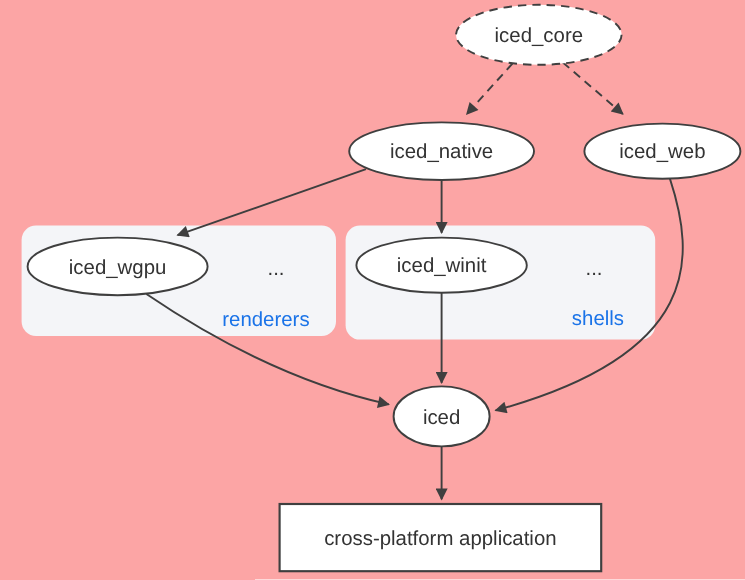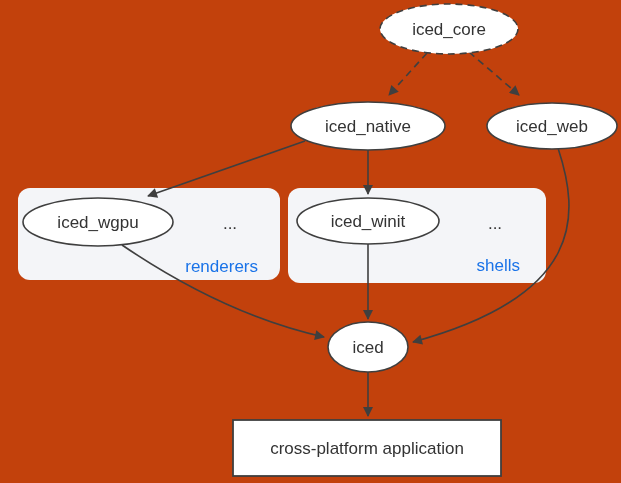--- a/index.html
+++ b/index.html
@@ -4,21 +4,21 @@
 <style>
   html, body {
     margin: 0;
     padding: 0;
     background: #ffffff;
   }
   .stage {
     position: relative;
     width: 621px;
     height: 483px;
-    background: #c2410c;
+    background: #fca5a5;
     font-family: "Liberation Sans", sans-serif;
   }
   svg { display: block; }
   .node-label {
     font-family: "Liberation Sans", sans-serif;
     font-size: 17px;
     fill: #333333;
   }
   .group-label {
     font-family: "Liberation Sans", sans-serif;

